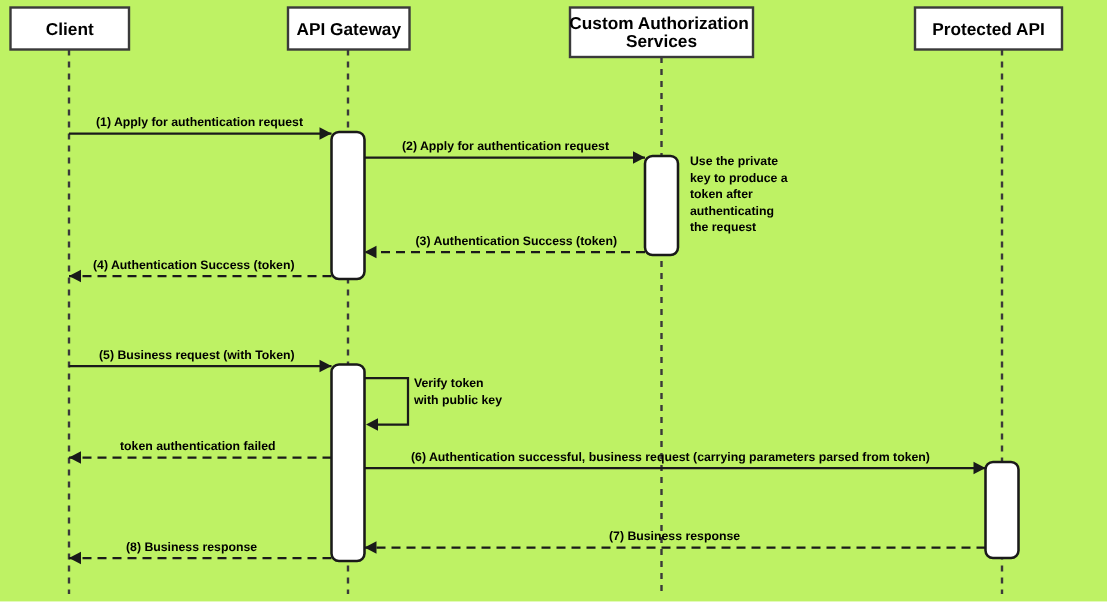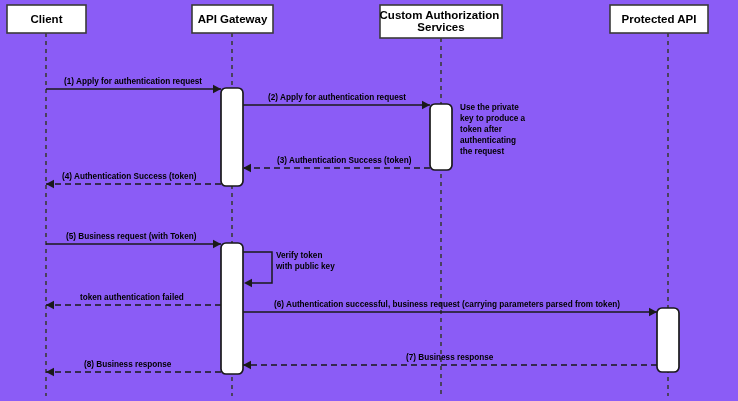--- a/index.html
+++ b/index.html
@@ -7,21 +7,21 @@
     padding: 0;
     background: #ffffff;
   }
   body {
     font-family: "Liberation Sans", sans-serif;
   }
   #diagram-root {
     position: relative;
     width: 738px;
     height: 401px;
-    background: #8b5cf6;
+    background: #bef264;
     overflow: hidden;
   }
   svg.seq {
     display: block;
     width: 738px;
     height: 401px;
   }
   .actor-box {
     fill: #ffffff;
     stroke: #3a3a3a;

